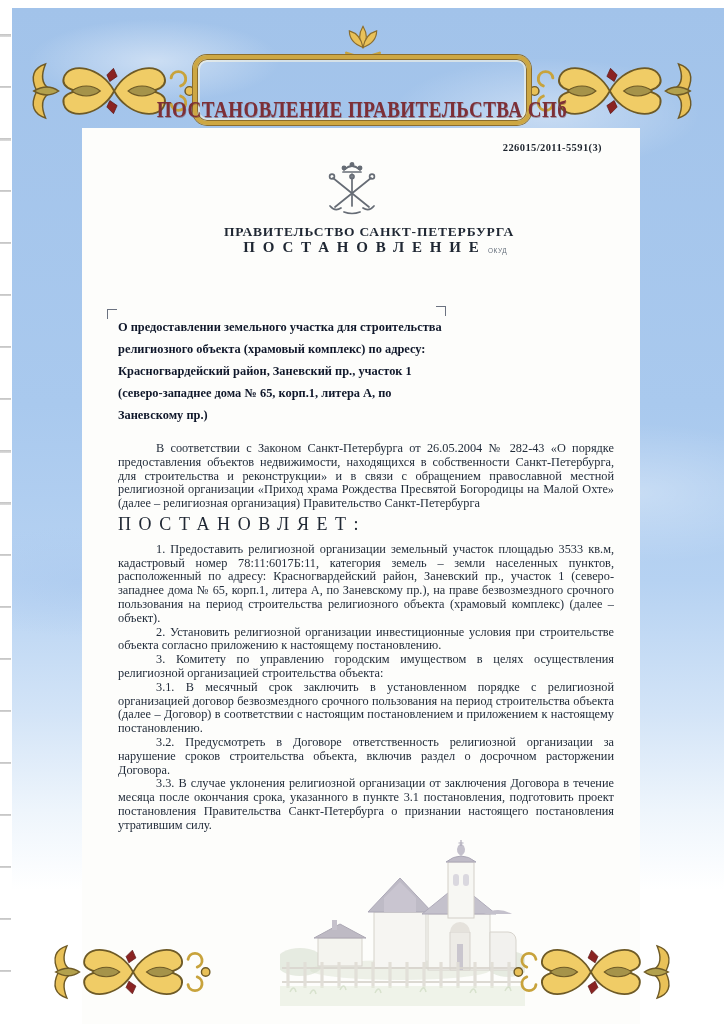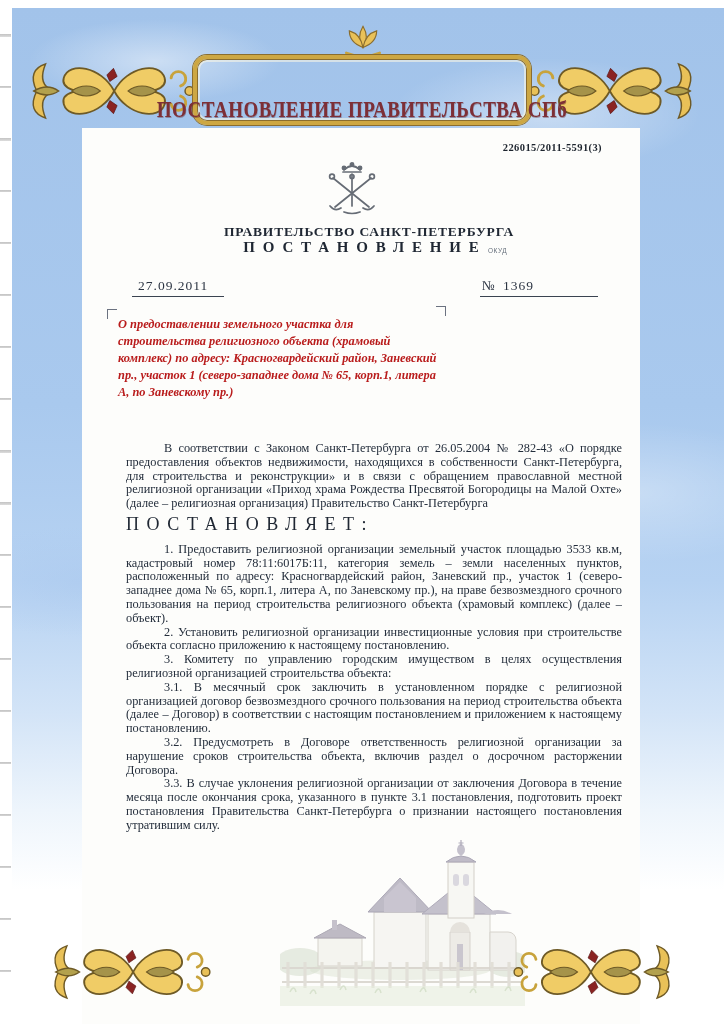--- a/index.html
+++ b/index.html
@@ -63,24 +63,24 @@
   }
   .corner-mark-l{
     position:absolute;left:-11px;top:-7px;width:9px;height:9px;
     border-left:1.4px solid #6b7280;border-top:1.4px solid #6b7280;
   }
   .corner-mark-r{
     position:absolute;right:-4px;top:-10px;width:9px;height:9px;
     border-right:1.4px solid #6b7280;border-top:1.4px solid #6b7280;
   }
   .subject{
-    font-weight:bold;font-size:12.4px;line-height:17px;color:#b91c1c;font-style:italic;
+    font-weight:bold;font-size:12.4px;line-height:22px;color:#0f172a;
   }
   .body-text{
-    position:absolute;top:314px;left:44px;width:496px;
+    position:absolute;top:314px;left:36px;width:496px;
     font-size:12.3px;line-height:13.8px;text-align:justify;color:#232d3b;
   }
   .body-text p{margin:0;text-indent:38px;}
   .body-text p.preamble{margin-bottom:7px;}
   .resolves{
     font-weight:normal;letter-spacing:.42em;font-size:18px;
     margin:0 0 11px 0 !important;text-indent:0 !important;color:#1f2733;
   }
   
   .flourish{position:absolute;}
@@ -180,24 +180,20 @@
       </g>
     </svg>
 
     <div class="org-name">ПРАВИТЕЛЬСТВО САНКТ-ПЕТЕРБУРГА</div>
 
     <div class="doctype-row">
       <span class="doctype">ПОСТАНОВЛЕНИЕ</span>
       <span class="okud">ОКУД</span>
     </div>
 
-    <div class="date-row">
-      <span class="date-val">27.09.2011</span>
-      <span class="num-block"><span>№</span><span class="num-val">1369</span></span>
-    </div>
 
     <div class="subject-wrap">
       <i class="corner-mark-l"></i>
       <i class="corner-mark-r"></i>
       <div class="subject">О предоставлении земельного участка для строительства религиозного объекта (храмовый комплекс) по адресу: Красногвардейский район, Заневский пр., участок 1 (северо-западнее дома № 65, корп.1, литера А, по Заневскому пр.)</div>
     </div>
 
     <div class="body-text">
       <p class="preamble">В соответствии с Законом Санкт-Петербурга от 26.05.2004 № 282-43 «О порядке предоставления объектов недвижимости, находящихся в собственности Санкт-Петербурга, для строительства и реконструкции» и в связи с обращением православной местной религиозной организации «Приход храма Рождества Пресвятой Богородицы на Малой Охте» (далее – религиозная организация) Правительство Санкт-Петербурга</p>
       <p class="resolves">ПОСТАНОВЛЯЕТ:</p>

